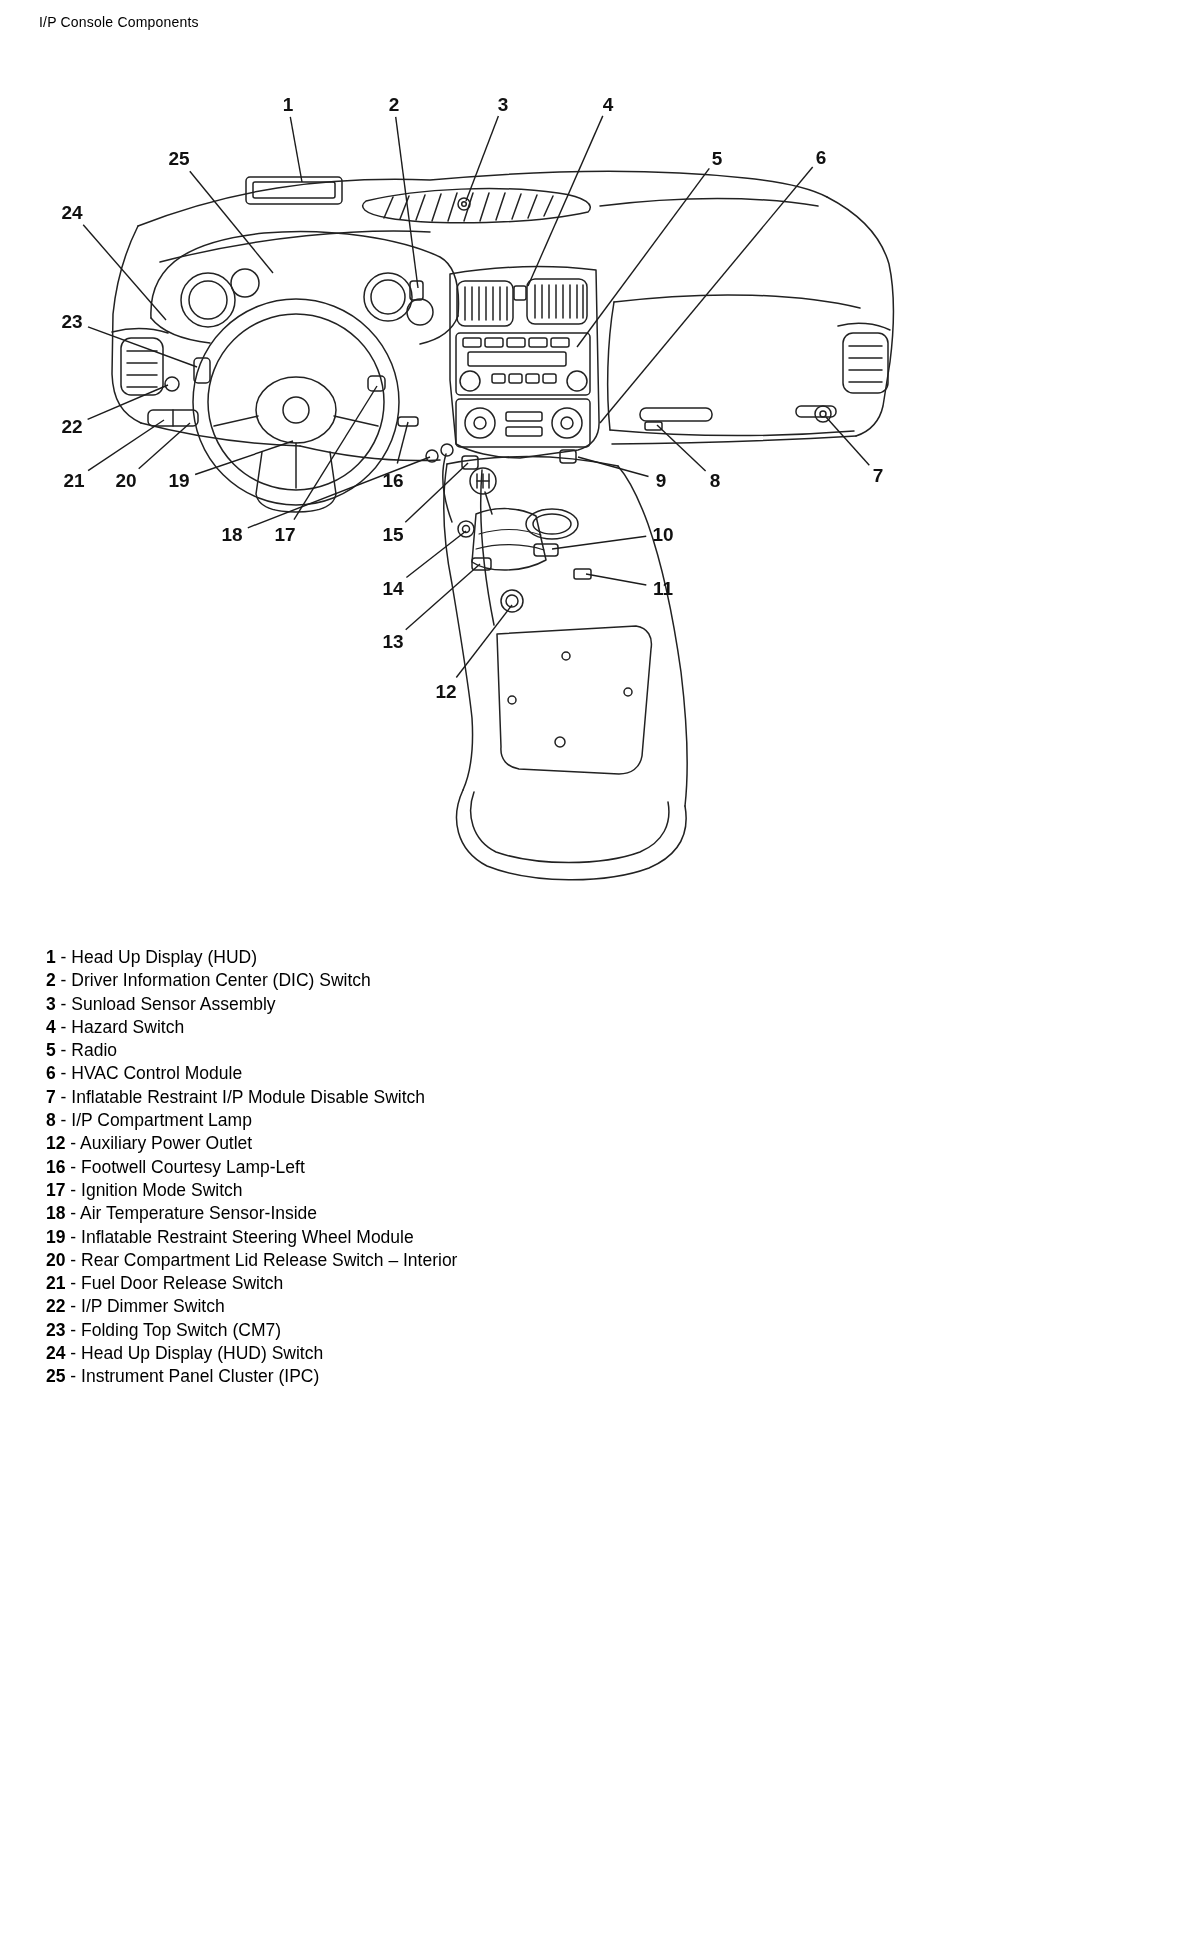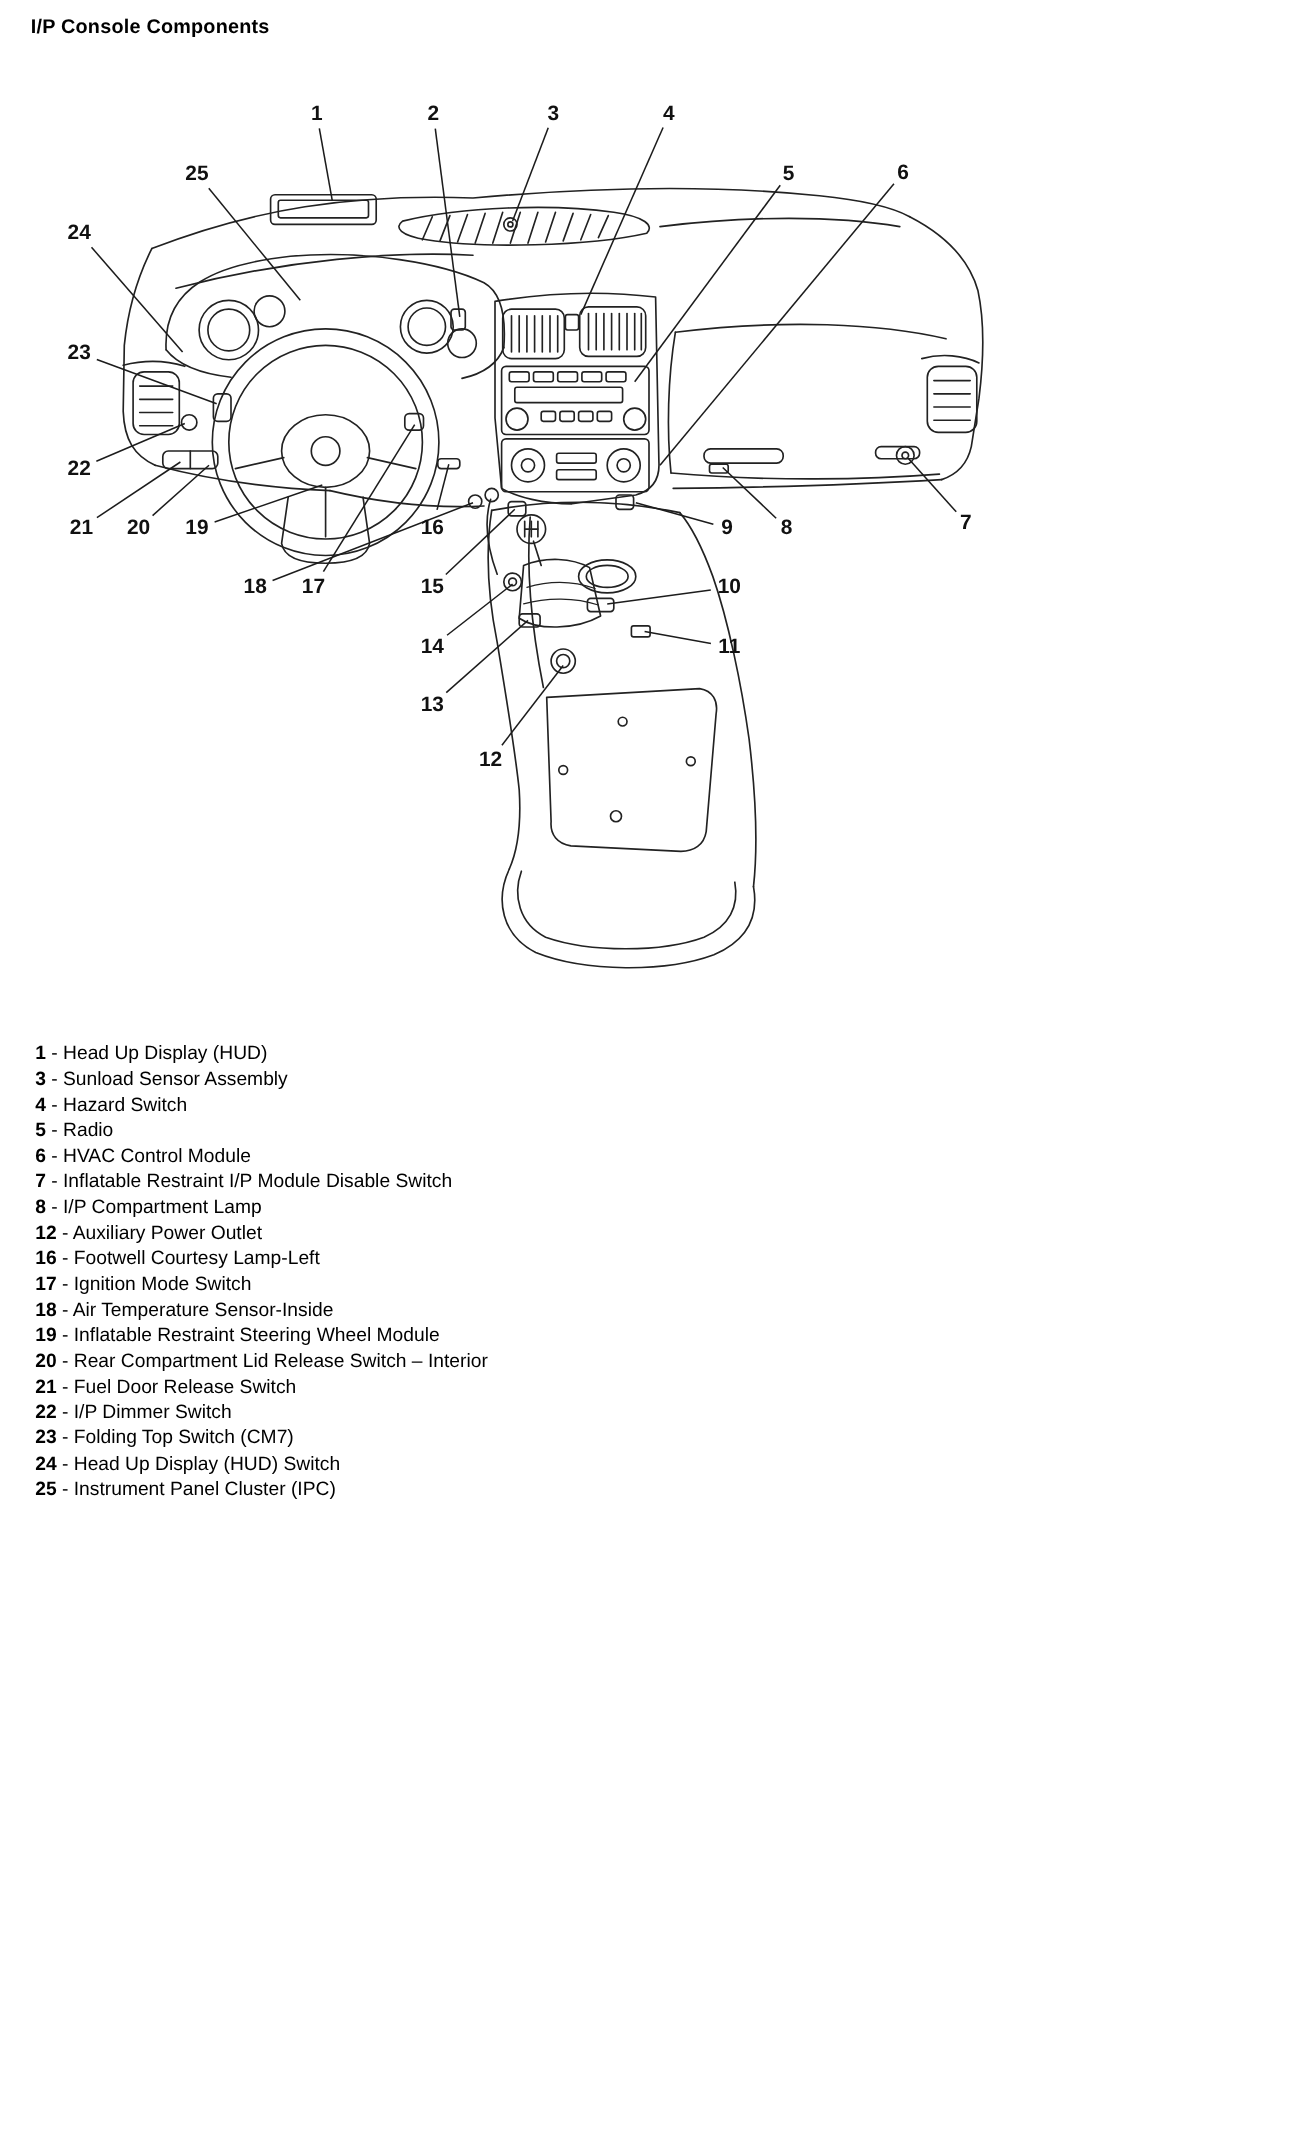--- a/index.html
+++ b/index.html
@@ -2,37 +2,37 @@
 <html><head>
 <meta charset="utf-8">
 <style>
   html, body { margin: 0; padding: 0; background: #ffffff; }
   body {
     width: 1184px; height: 1944px; position: relative;
     font-family: "Liberation Sans", sans-serif; color: #000;
     overflow: hidden;
   }
   .page-title {
-    position: absolute; left: 28px; top: 14px;
-    font-size: 18px; font-weight: bold; letter-spacing: .2px;
+    position: absolute; left: 39px; top: 14px;
+    font-size: 14px; font-weight: normal; letter-spacing: .2px;
   }
   #diagram-svg { position: absolute; left: 0; top: 0; }
   #dash-art, #dash-art g {
     fill: none; stroke: #222; stroke-width: 1.5;
     stroke-linecap: round; stroke-linejoin: round;
   }
   #leader-lines line { stroke: #1c1c1c; stroke-width: 1.4; }
   #callout-labels text {
     font-family: "Liberation Sans", sans-serif;
     font-size: 19px; font-weight: bold; fill: #111;
     text-anchor: middle; dominant-baseline: central;
     stroke: none;
   }
   .legend {
-    position: absolute; left: 32px; top: 946px;
+    position: absolute; left: 46px; top: 946px;
     font-size: 17.5px; line-height: 23.3px;
   }
   .legend-row { white-space: nowrap; }
   .legend-num { font-weight: bold; }
 </style>
 </head>
 <body>
 
 <div class="page-title">I/P Console Components</div>
 
@@ -300,20 +300,21 @@
       <text x="74" y="480">21</text>
       <text x="72" y="426">22</text>
       <text x="72" y="321">23</text>
       <text x="72" y="212">24</text>
       <text x="179" y="158">25</text>
     </g>
 </svg>
 
 <div class="legend">
     <div class="legend-row"><span class="legend-num">1</span><span> - </span><span class="legend-label">Head Up Display (HUD)</span></div>
+    <div class="legend-row"><span class="legend-num">2</span><span> - </span><span class="legend-label">Driver Information Center (DIC) Switch</span></div>
     <div class="legend-row"><span class="legend-num">3</span><span> - </span><span class="legend-label">Sunload Sensor Assembly</span></div>
     <div class="legend-row"><span class="legend-num">4</span><span> - </span><span class="legend-label">Hazard Switch</span></div>
     <div class="legend-row"><span class="legend-num">5</span><span> - </span><span class="legend-label">Radio</span></div>
     <div class="legend-row"><span class="legend-num">6</span><span> - </span><span class="legend-label">HVAC Control Module</span></div>
     <div class="legend-row"><span class="legend-num">7</span><span> - </span><span class="legend-label">Inflatable Restraint I/P Module Disable Switch</span></div>
     <div class="legend-row"><span class="legend-num">8</span><span> - </span><span class="legend-label">I/P Compartment Lamp</span></div>
     <div class="legend-row"><span class="legend-num">12</span><span> - </span><span class="legend-label">Auxiliary Power Outlet</span></div>
     <div class="legend-row"><span class="legend-num">16</span><span> - </span><span class="legend-label">Footwell Courtesy Lamp-Left</span></div>
     <div class="legend-row"><span class="legend-num">17</span><span> - </span><span class="legend-label">Ignition Mode Switch</span></div>
     <div class="legend-row"><span class="legend-num">18</span><span> - </span><span class="legend-label">Air Temperature Sensor-Inside</span></div>

